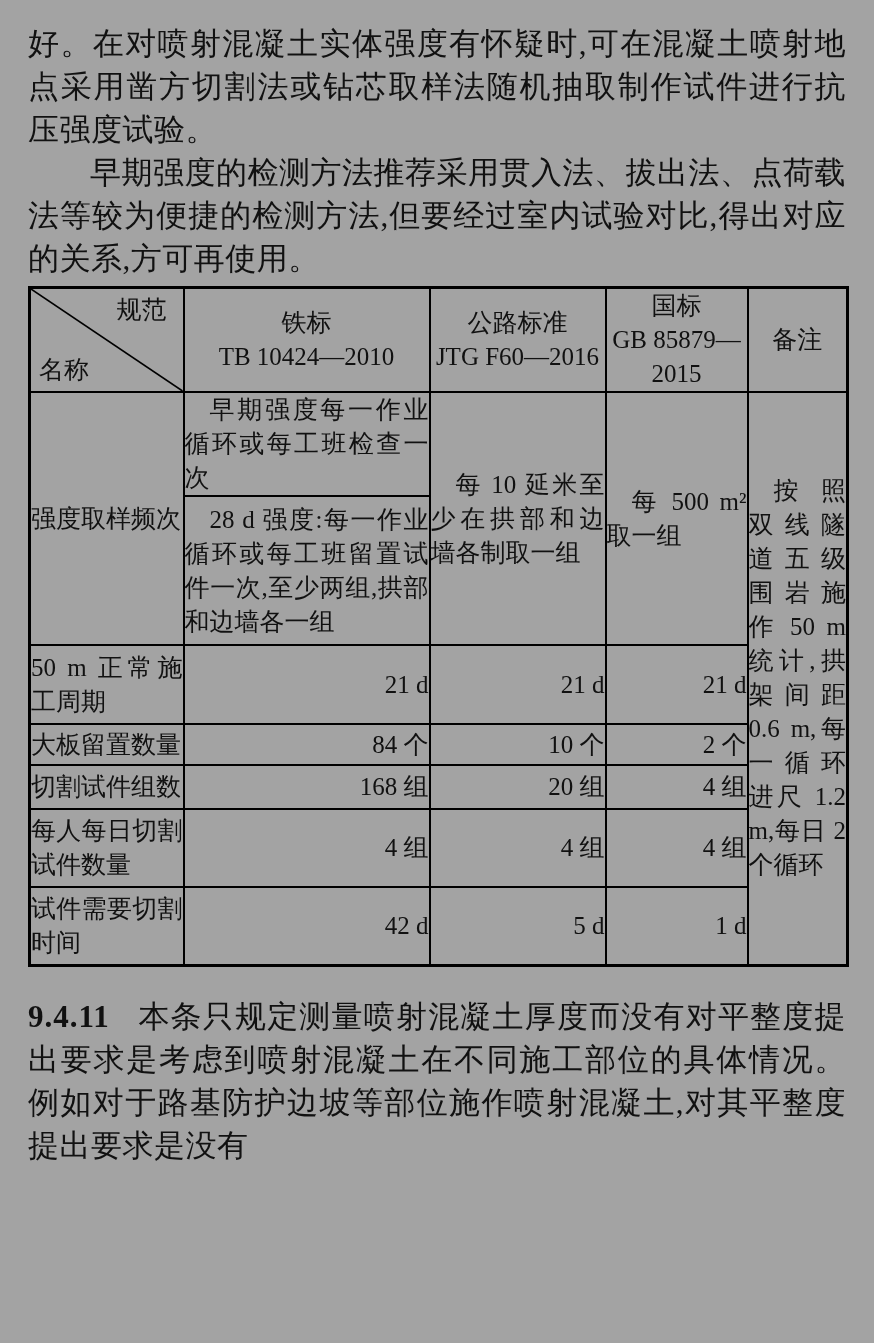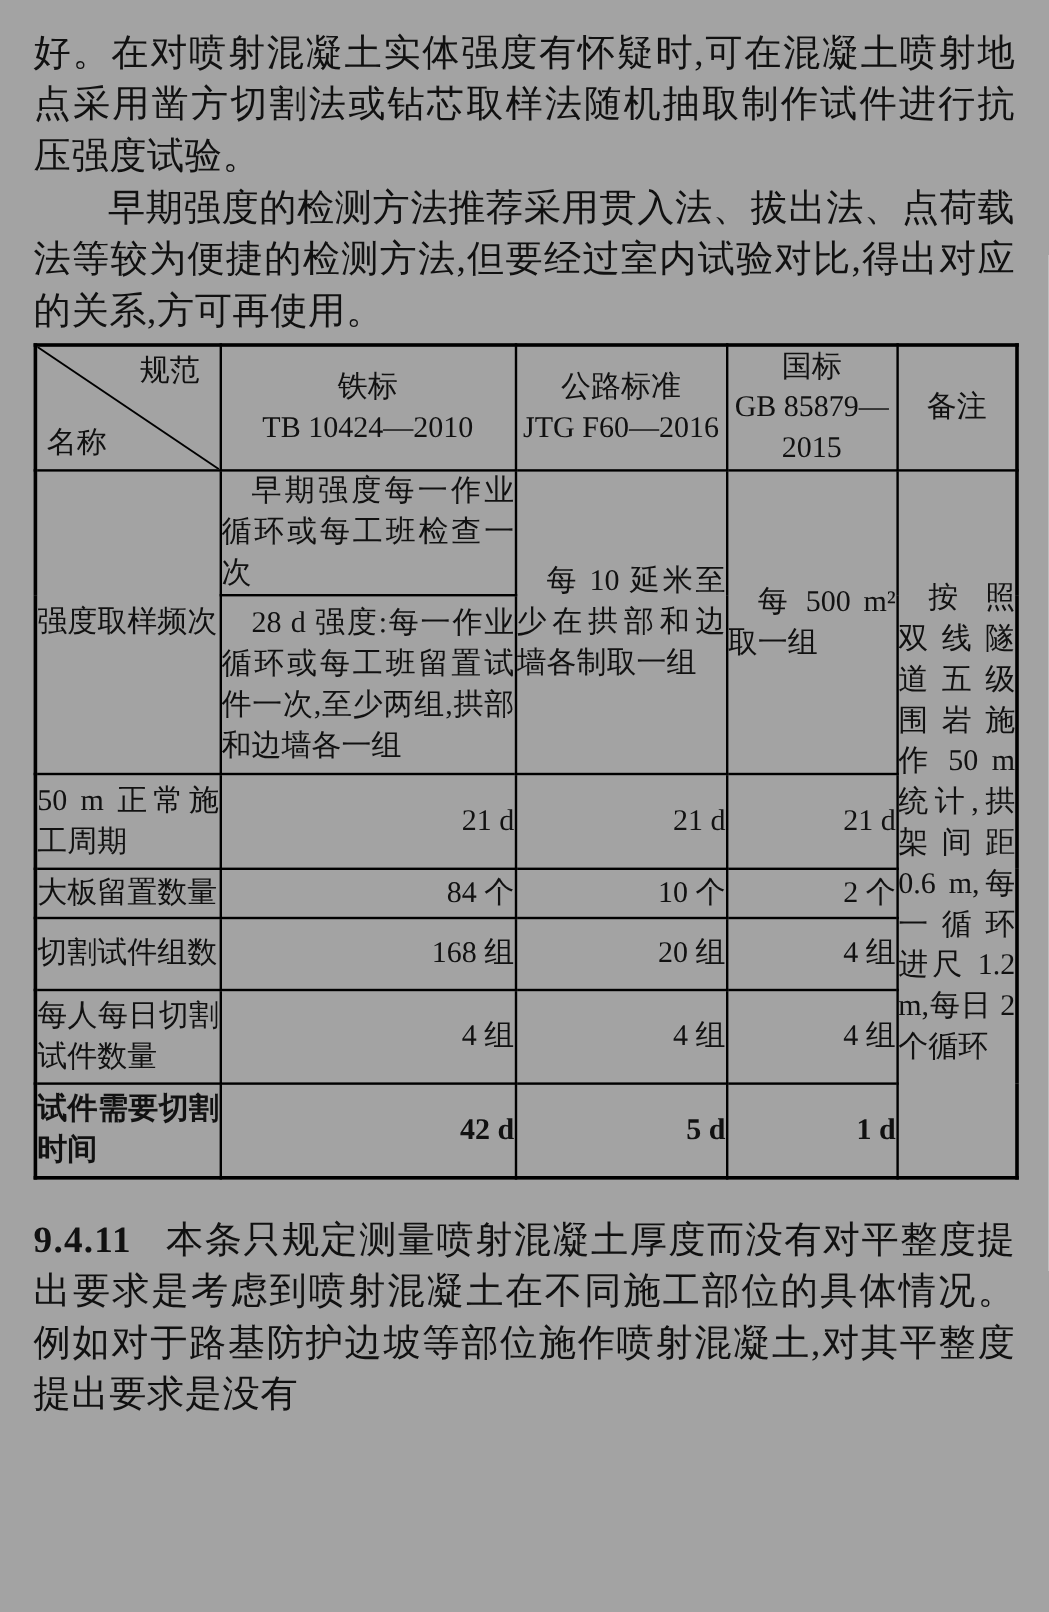--- a/index.html
+++ b/index.html
@@ -43,23 +43,23 @@
     font-size:25px;
     line-height:34px;
     vertical-align:middle;
     overflow:hidden;
   }
   tr.r1{height:69px;}
   tr.r2{height:71px;}
   tr.r3{height:149px;}
   tr.r4{height:79px;}
   tr.r5{height:41px;}
-  tr.r6{height:60px;}
+  tr.r6{height:44px;}
   tr.r7{height:78px;}
-  tr.r8{height:78px;font-weight:bold;}
+  tr.r8{height:78px;}
   td.hdr{text-align:center;line-height:31px;}
   td.diag{position:relative;}
   td.diag svg{position:absolute;top:0;left:0;width:100%;height:100%;}
   .diag-top{position:absolute;top:4px;right:16px;font-size:25px;}
   .diag-bottom{position:absolute;bottom:4px;left:8px;font-size:25px;text-align:right;}
   td.lbl{
     text-align:justify;
     padding:0 5px;
     line-height:38px;
   }

